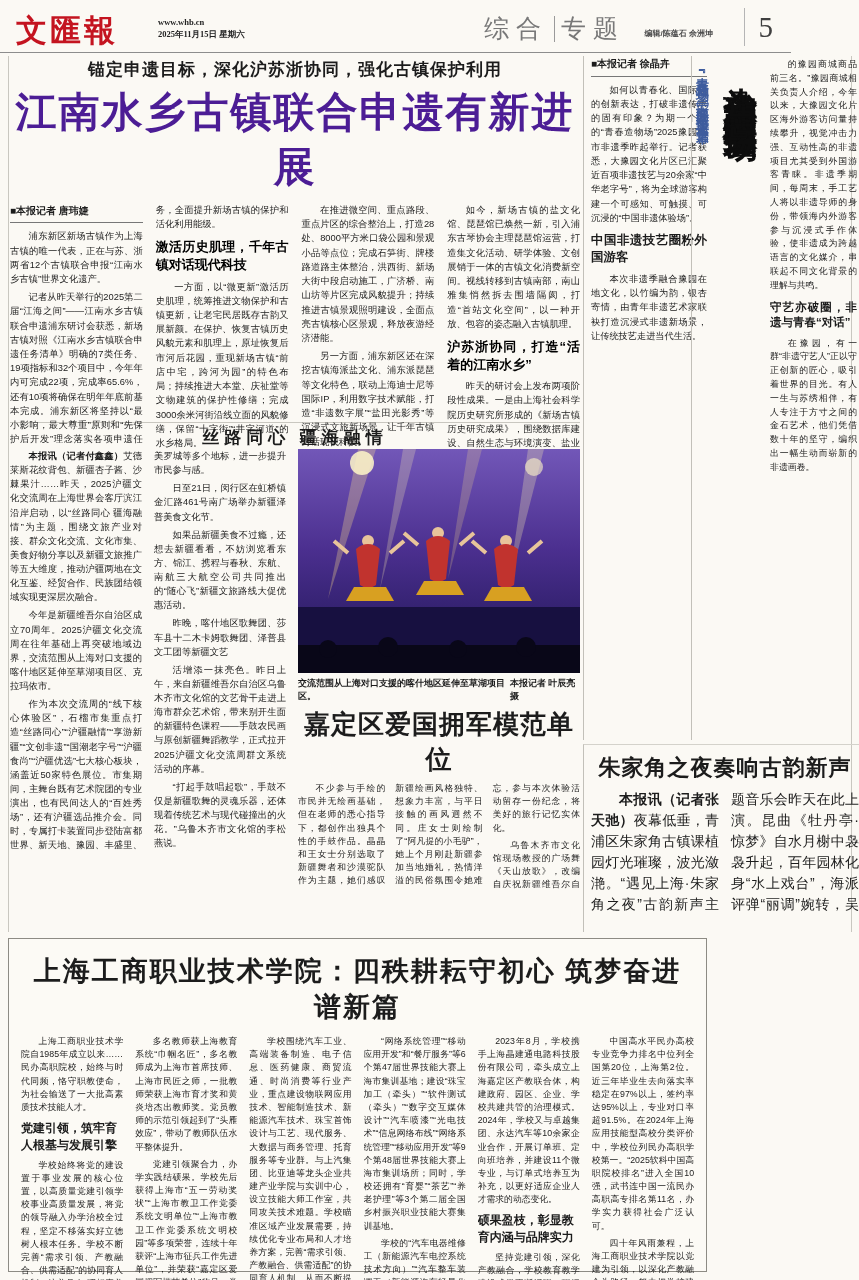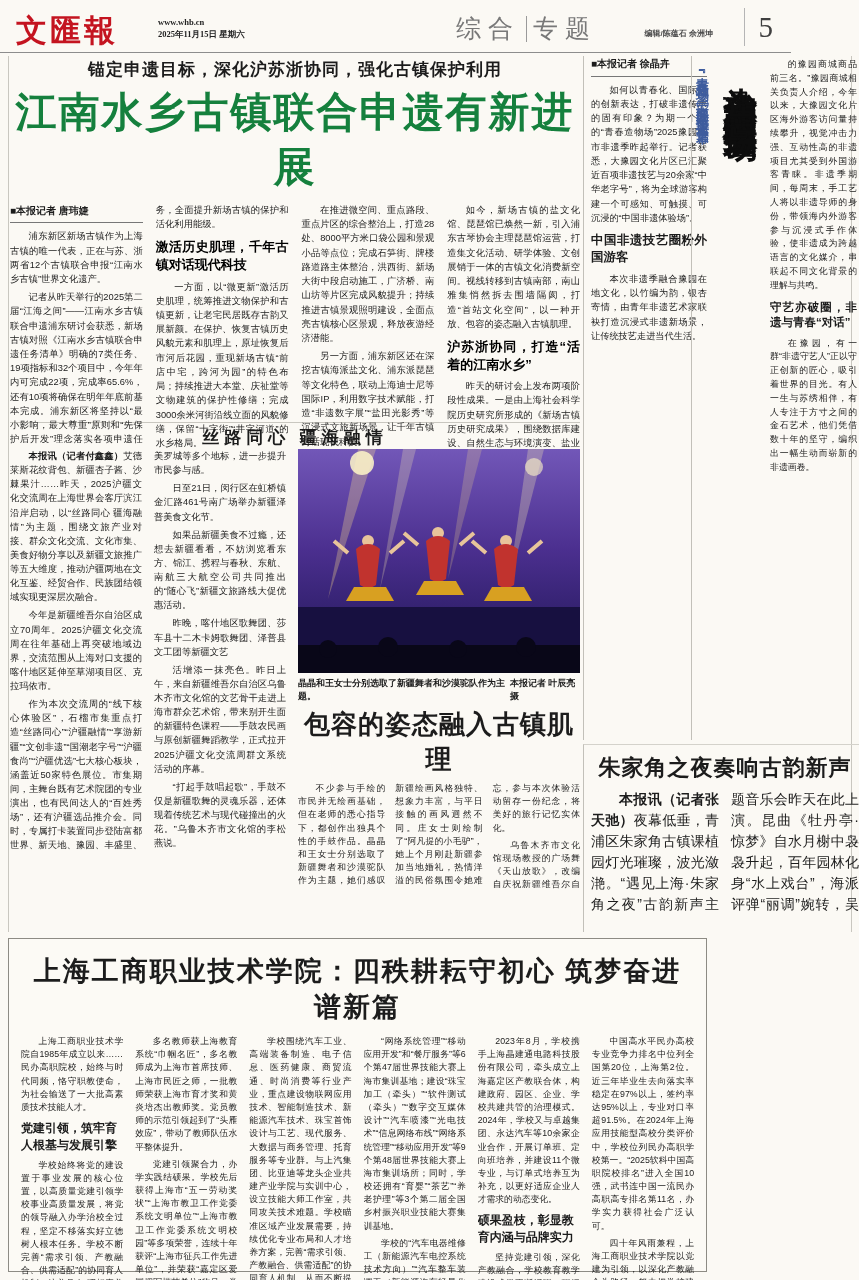--- a/index.html
+++ b/index.html
@@ -5,37 +5,37 @@
   html,body{margin:0;padding:0;}
   body{background:#e8e6e0;}
   .page{position:relative;width:859px;height:1280px;margin:0 auto;background:#fbf9f4;
         font-family:"Liberation Sans","DejaVu Sans",sans-serif;color:#1c1c1c;overflow:hidden;}
   
   .header{position:absolute;top:0;left:0;width:791px;height:52px;border-bottom:1px solid #8d8d8d;}
   .logo{position:absolute;left:16px;top:10px;font-family:"Liberation Serif","DejaVu Serif",serif;
         font-size:31px;font-weight:bold;color:#c41420;letter-spacing:3px;}
   .mh-meta{position:absolute;left:158px;top:16px;font-family:"Liberation Serif","DejaVu Serif",serif;
         font-size:8.5px;font-weight:bold;color:#222;line-height:1.45;}
-  .section-label{position:absolute;left:456px;top:12px;font-size:25px;color:#787878;
+  .section-label{position:absolute;left:484px;top:12px;font-size:25px;color:#787878;
         letter-spacing:7px;display:flex;align-items:center;gap:6px;}
   .section-label .bar{width:1px;height:26px;background:#9a9a9a;display:inline-block;}
   .editors{position:absolute;right:78px;top:28px;font-size:8px;color:#4c4c4c;font-weight:bold;}
   .pagenum{position:absolute;right:18px;top:8px;font-size:29px;color:#3f3f3f;
         border-left:1px solid #b5b5b5;padding-left:14px;line-height:38px;font-family:"Liberation Serif",serif;}
   
   .jt{text-align:justify;}
   p.body{margin:0 0 4px 0;text-indent:2em;}
   .byline{font-weight:bold;border-bottom:1px solid #777;padding-bottom:4px;margin:0 0 6px 0;font-size:10px;}
   .lead b{font-weight:bold;}
   .hairline-v{position:absolute;width:1px;background:#c9c7c0;}
   .hairline-h{position:absolute;height:1px;background:#c9c7c0;}
   
   .blockA{position:absolute;left:10px;top:56px;width:570px;height:368px;}
   .a-kicker{text-align:center;font-size:17px;font-weight:bold;letter-spacing:1px;margin-top:2px;}
-  .a-headline{text-align:center;font-size:41px;font-weight:900;letter-spacing:2px;margin:4px 0 8px 0;color:#15803d;}
+  .a-headline{text-align:center;font-size:41px;font-weight:900;letter-spacing:2px;margin:4px 0 8px 0;color:#4c1d95;}
   .a-body{column-count:4;column-gap:13px;height:268px;overflow:hidden;font-size:9.3px;line-height:1.53;}
   .subhead{font-weight:bold;font-size:13px;line-height:1.35;margin:7px 0 6px 0;color:#000;}
   
   .blockB{position:absolute;left:10px;top:426px;width:570px;height:506px;}
   .b-kicker{text-align:center;font-size:17px;font-weight:bold;letter-spacing:5px;}
   .b-headline{text-align:center;font-family:"Liberation Serif","DejaVu Serif",serif;
         font-size:35px;font-weight:bold;letter-spacing:2px;margin:2px 0 6px 0;}
   .b-body{display:flex;gap:12px;}
   .b-left{width:278px;column-count:2;column-gap:12px;height:408px;overflow:hidden;font-size:9.3px;line-height:1.52;}
   .b-right{width:282px;}
@@ -156,24 +156,24 @@
               <path d="M194 138 l32 0 l8 14 l-48 0 z" fill="#d8a021"></path>
             <path d="M50 104 l-14 -12 M92 104 l14 -12 M120 96 l-14 -12 M162 96 l14 -12 M188 104 l-14 -12 M230 104 l14 -12" stroke="#e8c49a" stroke-width="4" fill="none"></path>
           </g>
           <rect y="196" width="282" height="28" fill="#090718"></rect>
           <circle cx="30" cy="200" r="9" fill="#090718"></circle>
             <circle cx="90" cy="198" r="10" fill="#090718"></circle>
           <circle cx="160" cy="200" r="9" fill="#090718"></circle>
             <circle cx="228" cy="198" r="10" fill="#090718"></circle>
         </svg>
         <div class="caption">
-          <span>晶晶和王女士分别选取了新疆舞者和沙漠驼队作为主题。</span>
+          <span>交流范围从上海对口支援的喀什地区延伸至草湖项目区。</span>
           <span>本报记者 叶辰亮摄</span>
         </div>
-        <div class="sub-headline">包容的姿态融入古镇肌理</div>
+        <div class="sub-headline">嘉定区爱国拥军模范单位</div>
         <div class="sub-body jt">
           <p class="body">不少参与手绘的市民并无绘画基础，但在老师的悉心指导下，都创作出独具个性的手鼓作品。晶晶和王女士分别选取了新疆舞者和沙漠驼队作为主题，她们感叹新疆绘画风格独特、想象力丰富，与平日接触的画风迥然不同。庄女士则绘制了“阿凡提的小毛驴”，她上个月刚赴新疆参加当地婚礼，热情洋溢的民俗氛围令她难忘，参与本次体验活动留存一份纪念，将美好的旅行记忆实体化。</p>
           <p class="body">乌鲁木齐市文化馆现场教授的广场舞《天山放歌》，改编自庆祝新疆维吾尔自治区成立70周年的经典歌曲，融合汉、回、维吾尔、哈萨克、塔吉克五个民族的舞蹈语汇，配合激昂旋律，既展现新疆的壮美山河，也具象化演绎出“各民族像石榴籽一样紧紧抱在一起”的团结图景。</p>
 
         </div>
       </div>
     </div>
   </div>
 
   <div class="blockC jt">

